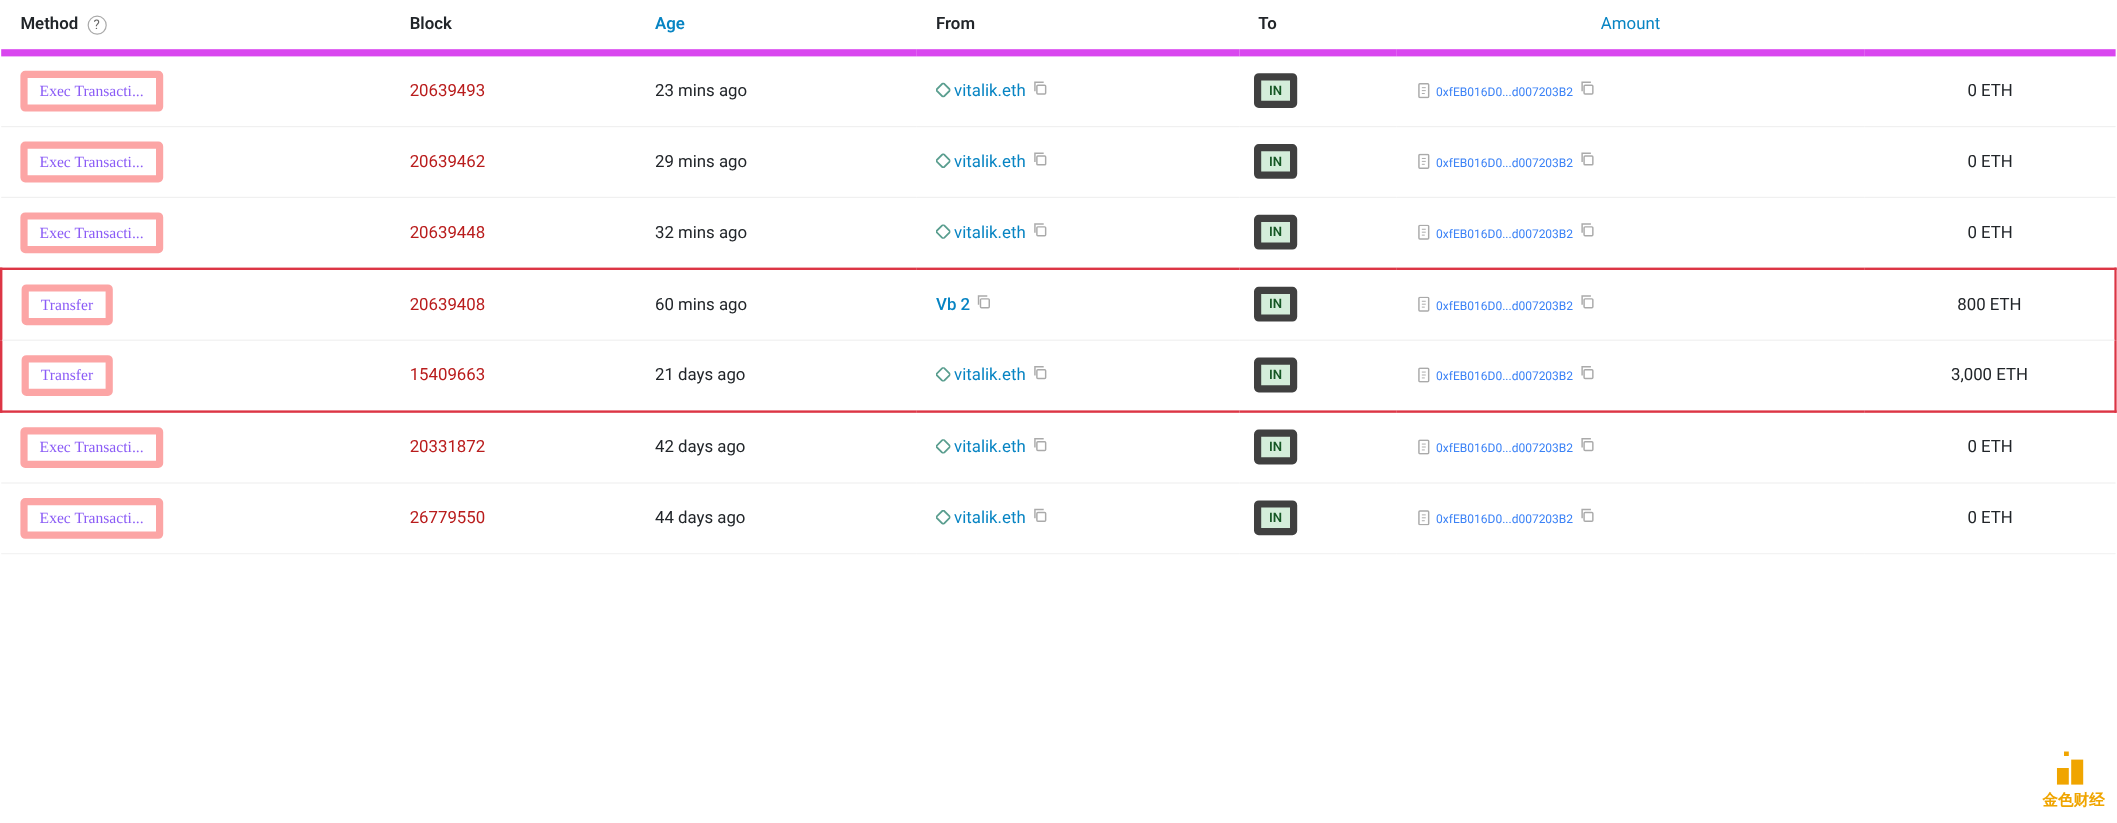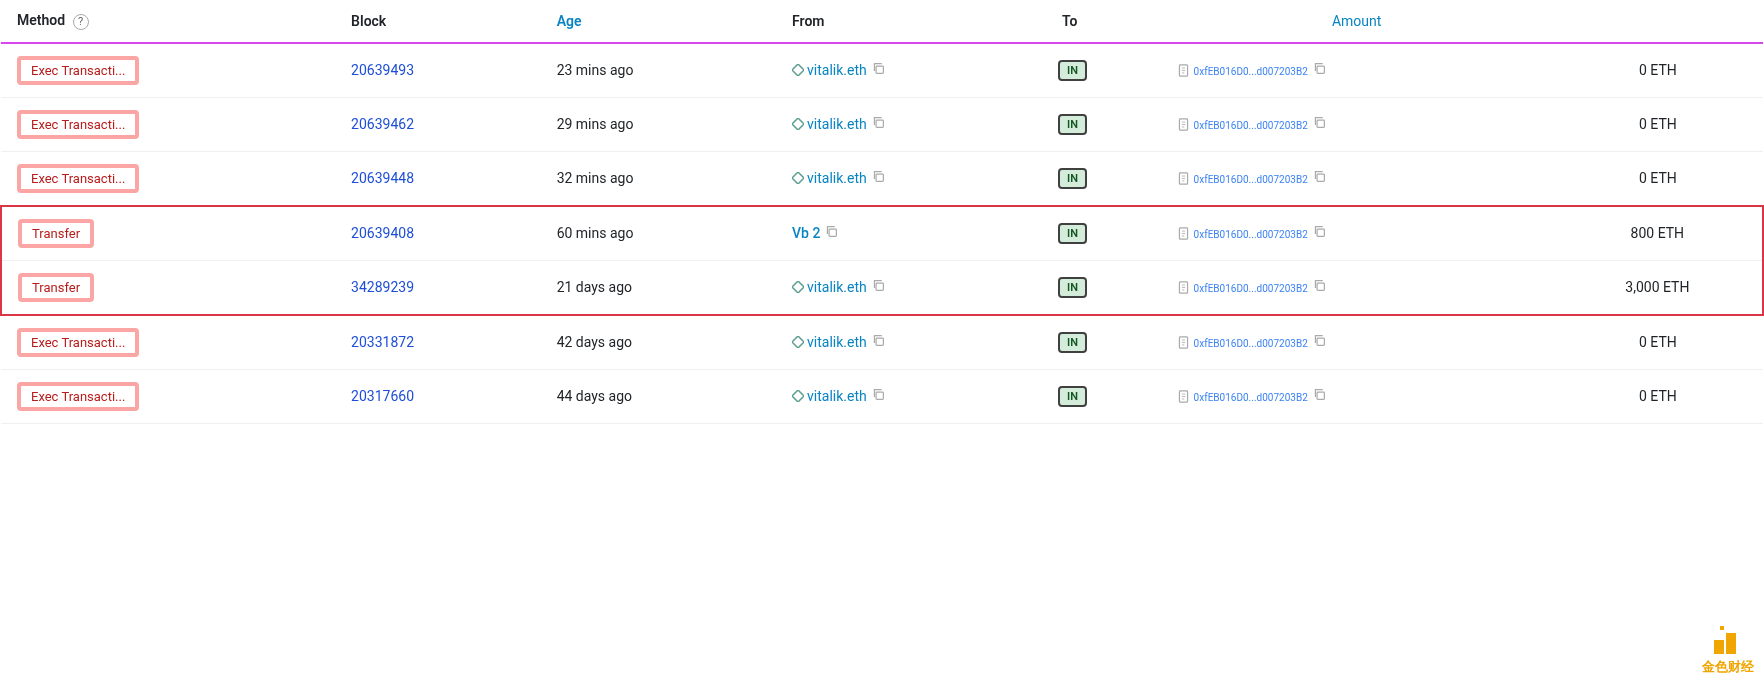--- a/index.html
+++ b/index.html
@@ -7,70 +7,71 @@
       font-family: -apple-system, BlinkMacSystemFont, 'Segoe UI', Roboto, sans-serif;
       font-size: 14px;
       background: #fff;
       color: #212529;
     }
     table {
       width: 100%;
       border-collapse: collapse;
     }
     thead tr {
-      border-bottom: 2px solid #d946ef;
+      border-bottom: 6px solid #d946ef;
     }
     th {
       padding: 12px 16px;
       text-align: left;
       font-weight: 600;
       color: #212529;
       white-space: nowrap;
     }
     th.link-color {
       color: #0784c3;
     }
     td {
       padding: 12px 16px;
       border-bottom: 1px solid #f0f0f0;
       white-space: nowrap;
       vertical-align: middle;
     }
     .method-btn {
       display: inline-block;
       padding: 3px 10px;
-      border: 4px solid #fca5a5;
+      border: 6px solid #fca5a5;
       border-radius: 4px;
       font-size: 13px;
       background: #fff;
+      color: #8b5cf6;
+      cursor: pointer;
+      font-family: Liberation Serif, serif;
+    }
+    .block-link {
       color: #b91c1c;
-      cursor: pointer;
-    }
-    .block-link {
-      color: #1d4ed8;
       text-decoration: none;
     }
     .from-link {
       color: #0784c3;
       text-decoration: none;
     }
     .copy-icon {
       display: inline-block;
       margin-left: 5px;
       color: #aaa;
       font-size: 12px;
       cursor: pointer;
     }
     .in-badge {
       display: inline-flex;
       align-items: center;
       justify-content: center;
       background: #d4edda;
       color: #155724;
-      border: 2px solid #404040;
+      border: 6px solid #404040;
       border-radius: 4px;
       font-size: 11px;
       font-weight: 600;
       padding: 2px 7px;
       margin: 0 8px;
     }
     .to-address {
       color: #3b82f6;
       font-size: 10px;
       text-align: center;
@@ -238,21 +239,21 @@
               <line x1="6" y1="8" x2="10" y2="8" stroke="#aaa" stroke-width="1"></line>
               <line x1="6" y1="11" x2="9" y2="11" stroke="#aaa" stroke-width="1"></line>
             </svg></span><span class="to-address">0xfEB016D0...d007203B2</span><span class="copy-icon"><svg width="13" height="13" viewBox="0 0 16 16" fill="#aaa">
               <rect x="5" y="5" width="9" height="9" rx="1" fill="none" stroke="#aaa" stroke-width="1.5"></rect>
               <path d="M3 11V2h9" fill="none" stroke="#aaa" stroke-width="1.5"></path>
             </svg></span></td>
         <td class="amount-col" style="border-left: none; border-right: 2px solid rgb(220, 53, 69); border-top: 2px solid rgb(220, 53, 69);">800 ETH</td>
       </tr>
       <tr class="row-highlighted-bottom">
         <td style="border-left: 2px solid rgb(220, 53, 69); border-right: none; border-bottom: 2px solid rgb(220, 53, 69);"><span class="method-btn">Transfer</span></td>
-        <td style="border-left: none; border-right: none; border-bottom: 2px solid rgb(220, 53, 69);"><a class="block-link" href="#">34289239</a></td>
+        <td style="border-left: none; border-right: none; border-bottom: 2px solid rgb(220, 53, 69);"><a class="block-link" href="#">15409663</a></td>
         <td style="border-left: none; border-right: none; border-bottom: 2px solid rgb(220, 53, 69);">21 days ago</td>
         <td style="border-left: none; border-right: none; border-bottom: 2px solid rgb(220, 53, 69);"><span><svg width="12" height="12" viewBox="0 0 12 12" style="display:inline-block;vertical-align:middle;margin-right:3px;margin-bottom:2px;">
               <polygon points="6,0 12,6 6,12 0,6" fill="none" stroke="#5a9e8f" stroke-width="1.5"></polygon>
             </svg></span><a href="#" class="from-link">vitalik.eth</a><span class="copy-icon"><svg width="13" height="13" viewBox="0 0 16 16" fill="#aaa">
               <rect x="5" y="5" width="9" height="9" rx="1" fill="none" stroke="#aaa" stroke-width="1.5"></rect>
               <path d="M3 11V2h9" fill="none" stroke="#aaa" stroke-width="1.5"></path>
             </svg></span></td>
         <td style="padding: 12px 4px; border-left: none; border-right: none; border-bottom: 2px solid rgb(220, 53, 69);"><span class="in-badge">IN</span></td>
         <td style="border-left: none; border-right: none; border-bottom: 2px solid rgb(220, 53, 69);"><span><svg width="13" height="13" viewBox="0 0 16 16" style="display:inline-block;vertical-align:middle;margin-right:4px;margin-bottom:1px;">
               <rect x="3" y="1" width="10" height="14" rx="1" fill="none" stroke="#aaa" stroke-width="1.5"></rect>
@@ -282,21 +283,21 @@
               <line x1="6" y1="8" x2="10" y2="8" stroke="#aaa" stroke-width="1"></line>
               <line x1="6" y1="11" x2="9" y2="11" stroke="#aaa" stroke-width="1"></line>
             </svg></span><span class="to-address">0xfEB016D0...d007203B2</span><span class="copy-icon"><svg width="13" height="13" viewBox="0 0 16 16" fill="#aaa">
               <rect x="5" y="5" width="9" height="9" rx="1" fill="none" stroke="#aaa" stroke-width="1.5"></rect>
               <path d="M3 11V2h9" fill="none" stroke="#aaa" stroke-width="1.5"></path>
             </svg></span></td>
         <td class="amount-col">0 ETH</td>
       </tr>
       <tr>
         <td><span class="method-btn">Exec Transacti...</span></td>
-        <td><a class="block-link" href="#">20317660</a></td>
+        <td><a class="block-link" href="#">26779550</a></td>
         <td>44 days ago</td>
         <td><span><svg width="12" height="12" viewBox="0 0 12 12" style="display:inline-block;vertical-align:middle;margin-right:3px;margin-bottom:2px;">
               <polygon points="6,0 12,6 6,12 0,6" fill="none" stroke="#5a9e8f" stroke-width="1.5"></polygon>
             </svg></span><a href="#" class="from-link">vitalik.eth</a><span class="copy-icon"><svg width="13" height="13" viewBox="0 0 16 16" fill="#aaa">
               <rect x="5" y="5" width="9" height="9" rx="1" fill="none" stroke="#aaa" stroke-width="1.5"></rect>
               <path d="M3 11V2h9" fill="none" stroke="#aaa" stroke-width="1.5"></path>
             </svg></span></td>
         <td style="padding: 12px 4px;"><span class="in-badge">IN</span></td>
         <td><span><svg width="13" height="13" viewBox="0 0 16 16" style="display:inline-block;vertical-align:middle;margin-right:4px;margin-bottom:1px;">
               <rect x="3" y="1" width="10" height="14" rx="1" fill="none" stroke="#aaa" stroke-width="1.5"></rect>

